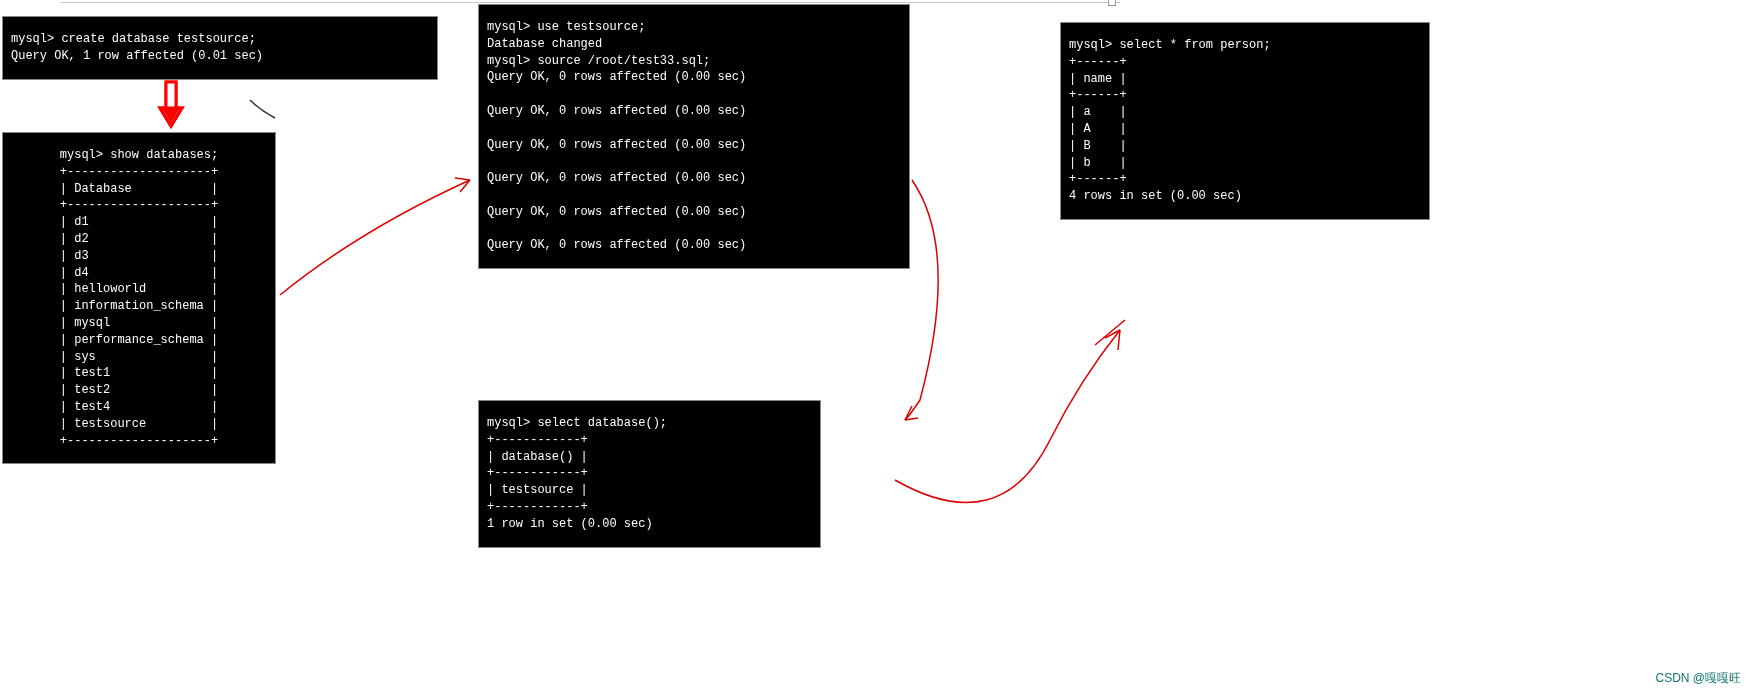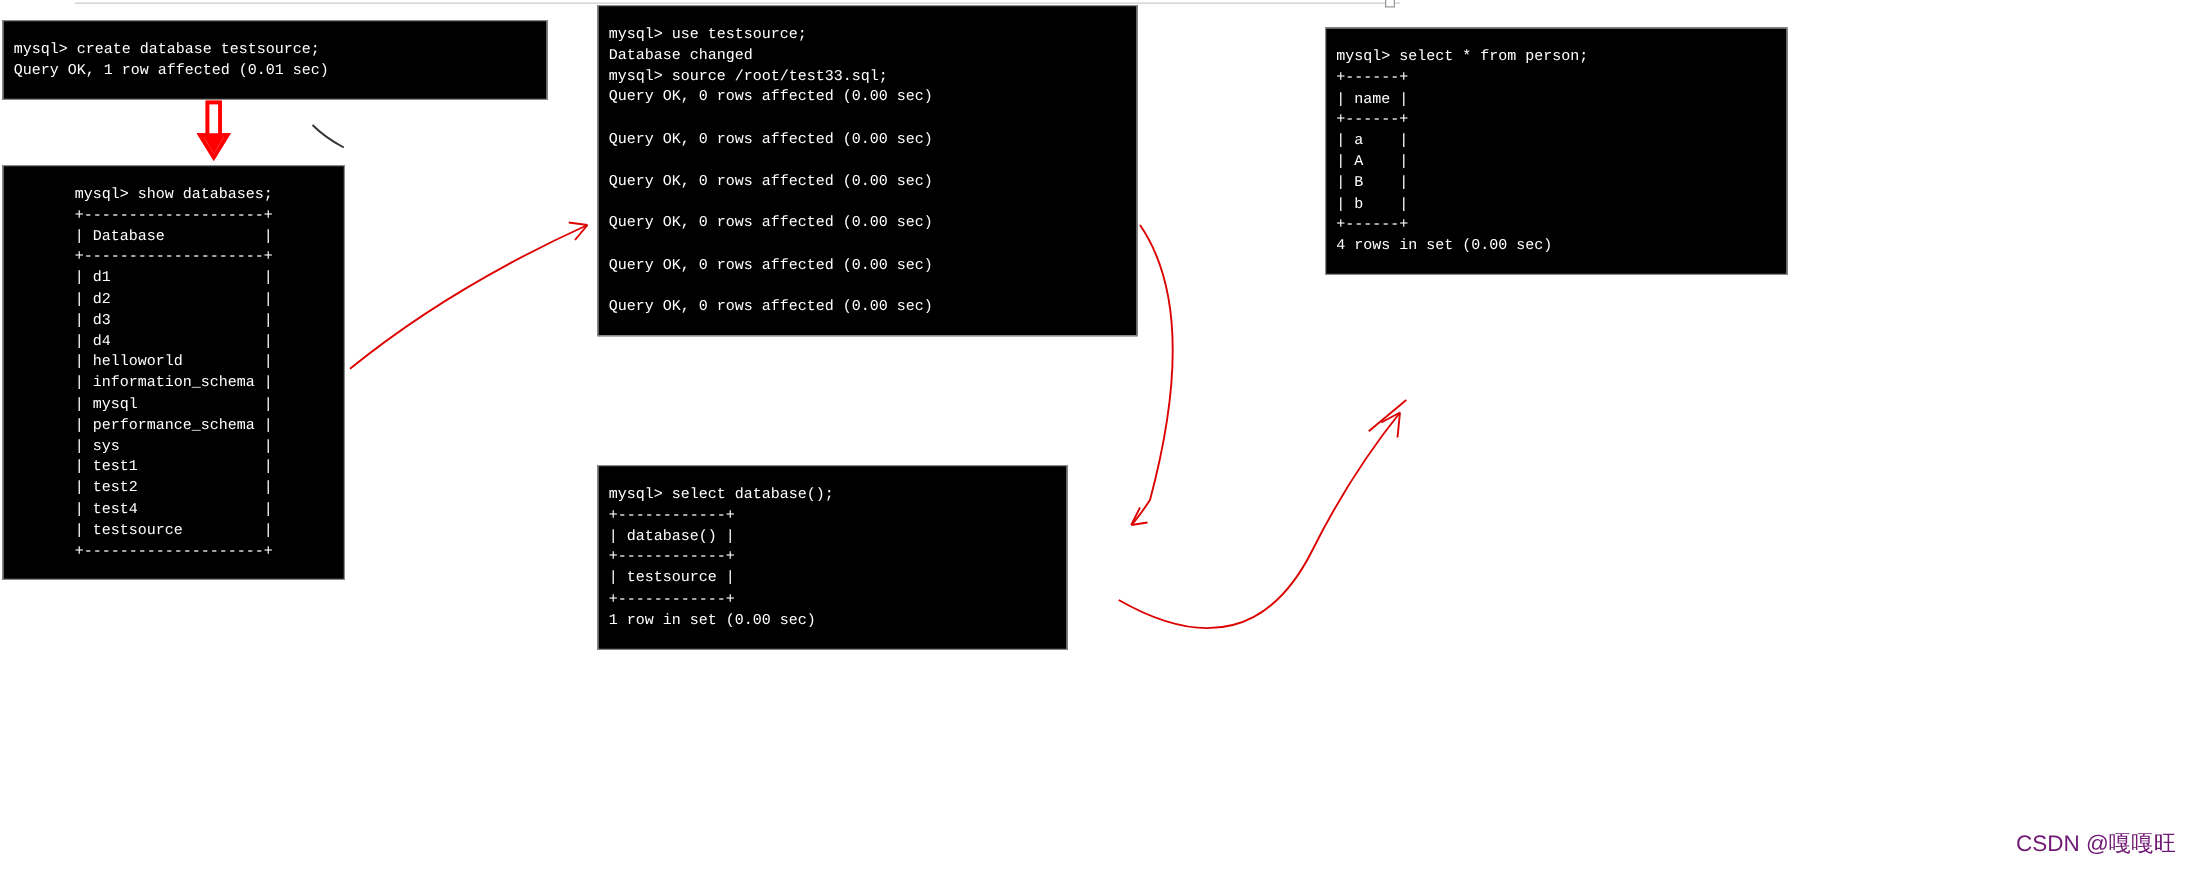--- a/index.html
+++ b/index.html
@@ -36,22 +36,22 @@
       width: 274px;
       text-align: center;
     }
     .term3 {
       left: 478px;
       top: 4px;
       width: 432px;
     }
     .term4 {
       left: 478px;
-      top: 372px;
-      width: 376px;
+      top: 400px;
+      width: 343px;
     }
     .term5 {
       left: 1060px;
       top: 22px;
       width: 370px;
     }
     .arrow-down {
       position: absolute;
       left: 156px;
       top: 80px;
@@ -61,22 +61,22 @@
       top: 0;
       left: 0;
       width: 1761px;
       height: 697px;
       pointer-events: none;
     }
     .watermark {
       position: absolute;
       right: 20px;
       bottom: 10px;
-      color: #701a75;
-      font-size: 18px;
+      color: #0f766e;
+      font-size: 12px;
       font-family: Arial, sans-serif;
       text-align: right;
     }
     .top-border {
       position: absolute;
       top: 2px;
       left: 60px;
       width: 1060px;
       height: 1px;
       background: #ccc;

